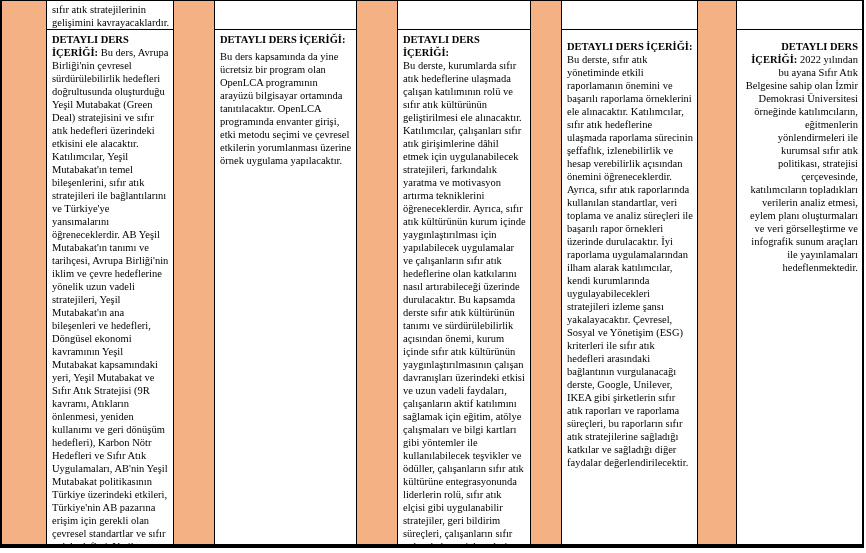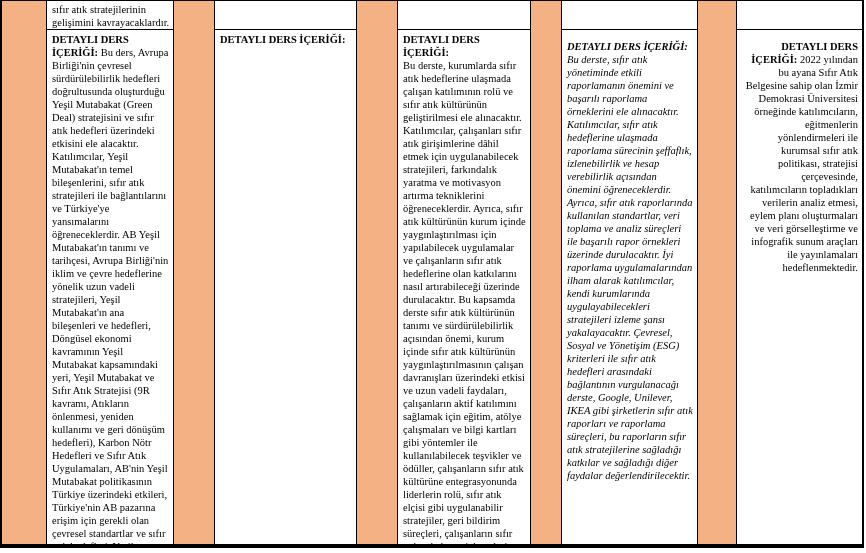--- a/index.html
+++ b/index.html
@@ -31,21 +31,21 @@
   .spacer.first{border-left:none;width:45px;}
   .sB{width:42px;} .sC{width:42px;} .sD{width:32px;} .sE{width:40px;}
   .tcol{
     background:#fff;
     box-sizing:border-box;
     height:100%;
     flex:none;
     display:flex;
     flex-direction:column;
   }
-  .t1{width:126px;} .t2{width:141px;} .t3{width:132px;} .t4{width:135px;font-style:italic;}
+  .t1{width:126px;} .t2{width:141px;} .t3{width:132px;} .t4{width:135px;}
   .t5{width:127px;border-right:2px solid #000;}
   .topcell{
     box-sizing:border-box;
     height:29px;
     border-bottom:1px solid #000;
     padding:2px 3px 0 5px;
     font-size:10.5px;
     line-height:13px;
     overflow:hidden;
   }
@@ -75,20 +75,21 @@
         <p class="bodytext"><span class="h">DETAYLI DERS İÇERİĞİ:</span> <span>Bu ders, Avrupa Birliği'nin çevresel sürdürülebilirlik hedefleri doğrultusunda oluşturduğu Yeşil Mutabakat (Green Deal) stratejisini ve sıfır atık hedefleri üzerindeki etkisini ele alacaktır. Katılımcılar, Yeşil Mutabakat'ın temel bileşenlerini, sıfır atık stratejileri ile bağlantılarını ve Türkiye'ye yansımalarını öğreneceklerdir. AB Yeşil Mutabakat'ın tanımı ve tarihçesi, Avrupa Birliği'nin iklim ve çevre hedeflerine yönelik uzun vadeli stratejileri, Yeşil Mutabakat'ın ana bileşenleri ve hedefleri, Döngüsel ekonomi kavramının Yeşil Mutabakat kapsamındaki yeri, Yeşil Mutabakat ve Sıfır Atık Stratejisi (9R kavramı, Atıkların önlenmesi, yeniden kullanımı ve geri dönüşüm hedefleri), Karbon Nötr Hedefleri ve Sıfır Atık Uygulamaları, AB'nin Yeşil Mutabakat politikasının Türkiye üzerindeki etkileri, Türkiye'nin AB pazarına erişim için gerekli olan çevresel standartlar ve sıfır atık hedefleri, Yeşil Mutabakat'a uyum sürecinde Türkiye'nin izlediği politikalar ve projeler konularını içerecektir.</span></p>
       </div>
     </div>
 
     <div class="spacer sB"></div>
 
     <div class="tcol t2">
       <div class="topcell"></div>
       <div class="maincell">
         <p class="hblock">DETAYLI DERS İÇERİĞİ:</p>
+        <p class="bodytext">Bu ders kapsamında da yine ücretsiz bir program olan OpenLCA programının arayüzü bilgisayar ortamında tanıtılacaktır. OpenLCA programında envanter girişi, etki metodu seçimi ve çevresel etkilerin yorumlanması üzerine örnek uygulama yapılacaktır.</p>
       </div>
     </div>
 
     <div class="spacer sC"></div>
 
     <div class="tcol t3">
       <div class="topcell"></div>
       <div class="maincell">
         <p class="hblock" style="margin-bottom:0;">DETAYLI DERS İÇERİĞİ:</p>
         <p class="bodytext">Bu derste, kurumlarda sıfır atık hedeflerine ulaşmada çalışan katılımının rolü ve sıfır atık kültürünün geliştirilmesi ele alınacaktır. Katılımcılar, çalışanları sıfır atık girişimlerine dâhil etmek için uygulanabilecek stratejileri, farkındalık yaratma ve motivasyon artırma tekniklerini öğreneceklerdir. Ayrıca, sıfır atık kültürünün kurum içinde yaygınlaştırılması için yapılabilecek uygulamalar ve çalışanların sıfır atık hedeflerine olan katkılarını nasıl artırabileceği üzerinde durulacaktır. Bu kapsamda derste sıfır atık kültürünün tanımı ve sürdürülebilirlik açısından önemi, kurum içinde sıfır atık kültürünün yaygınlaştırılmasının çalışan davranışları üzerindeki etkisi ve uzun vadeli faydaları, çalışanların aktif katılımını sağlamak için eğitim, atölye çalışmaları ve bilgi kartları gibi yöntemler ile kullanılabilecek teşvikler ve ödüller, çalışanların sıfır atık kültürüne entegrasyonunda liderlerin rolü, sıfır atık elçisi gibi uygulanabilir stratejiler, geri bildirim süreçleri, çalışanların sıfır atık çabalarını izlemelerine yardımcı olacak uygulamalar ve araçlar ve iç iletişim kanalları (intranet, bültenler, bilgi panoları) hakkında bilgiler, başarılı uygulama örnekleri çerçevesinde aktarılacaktır.</p>

